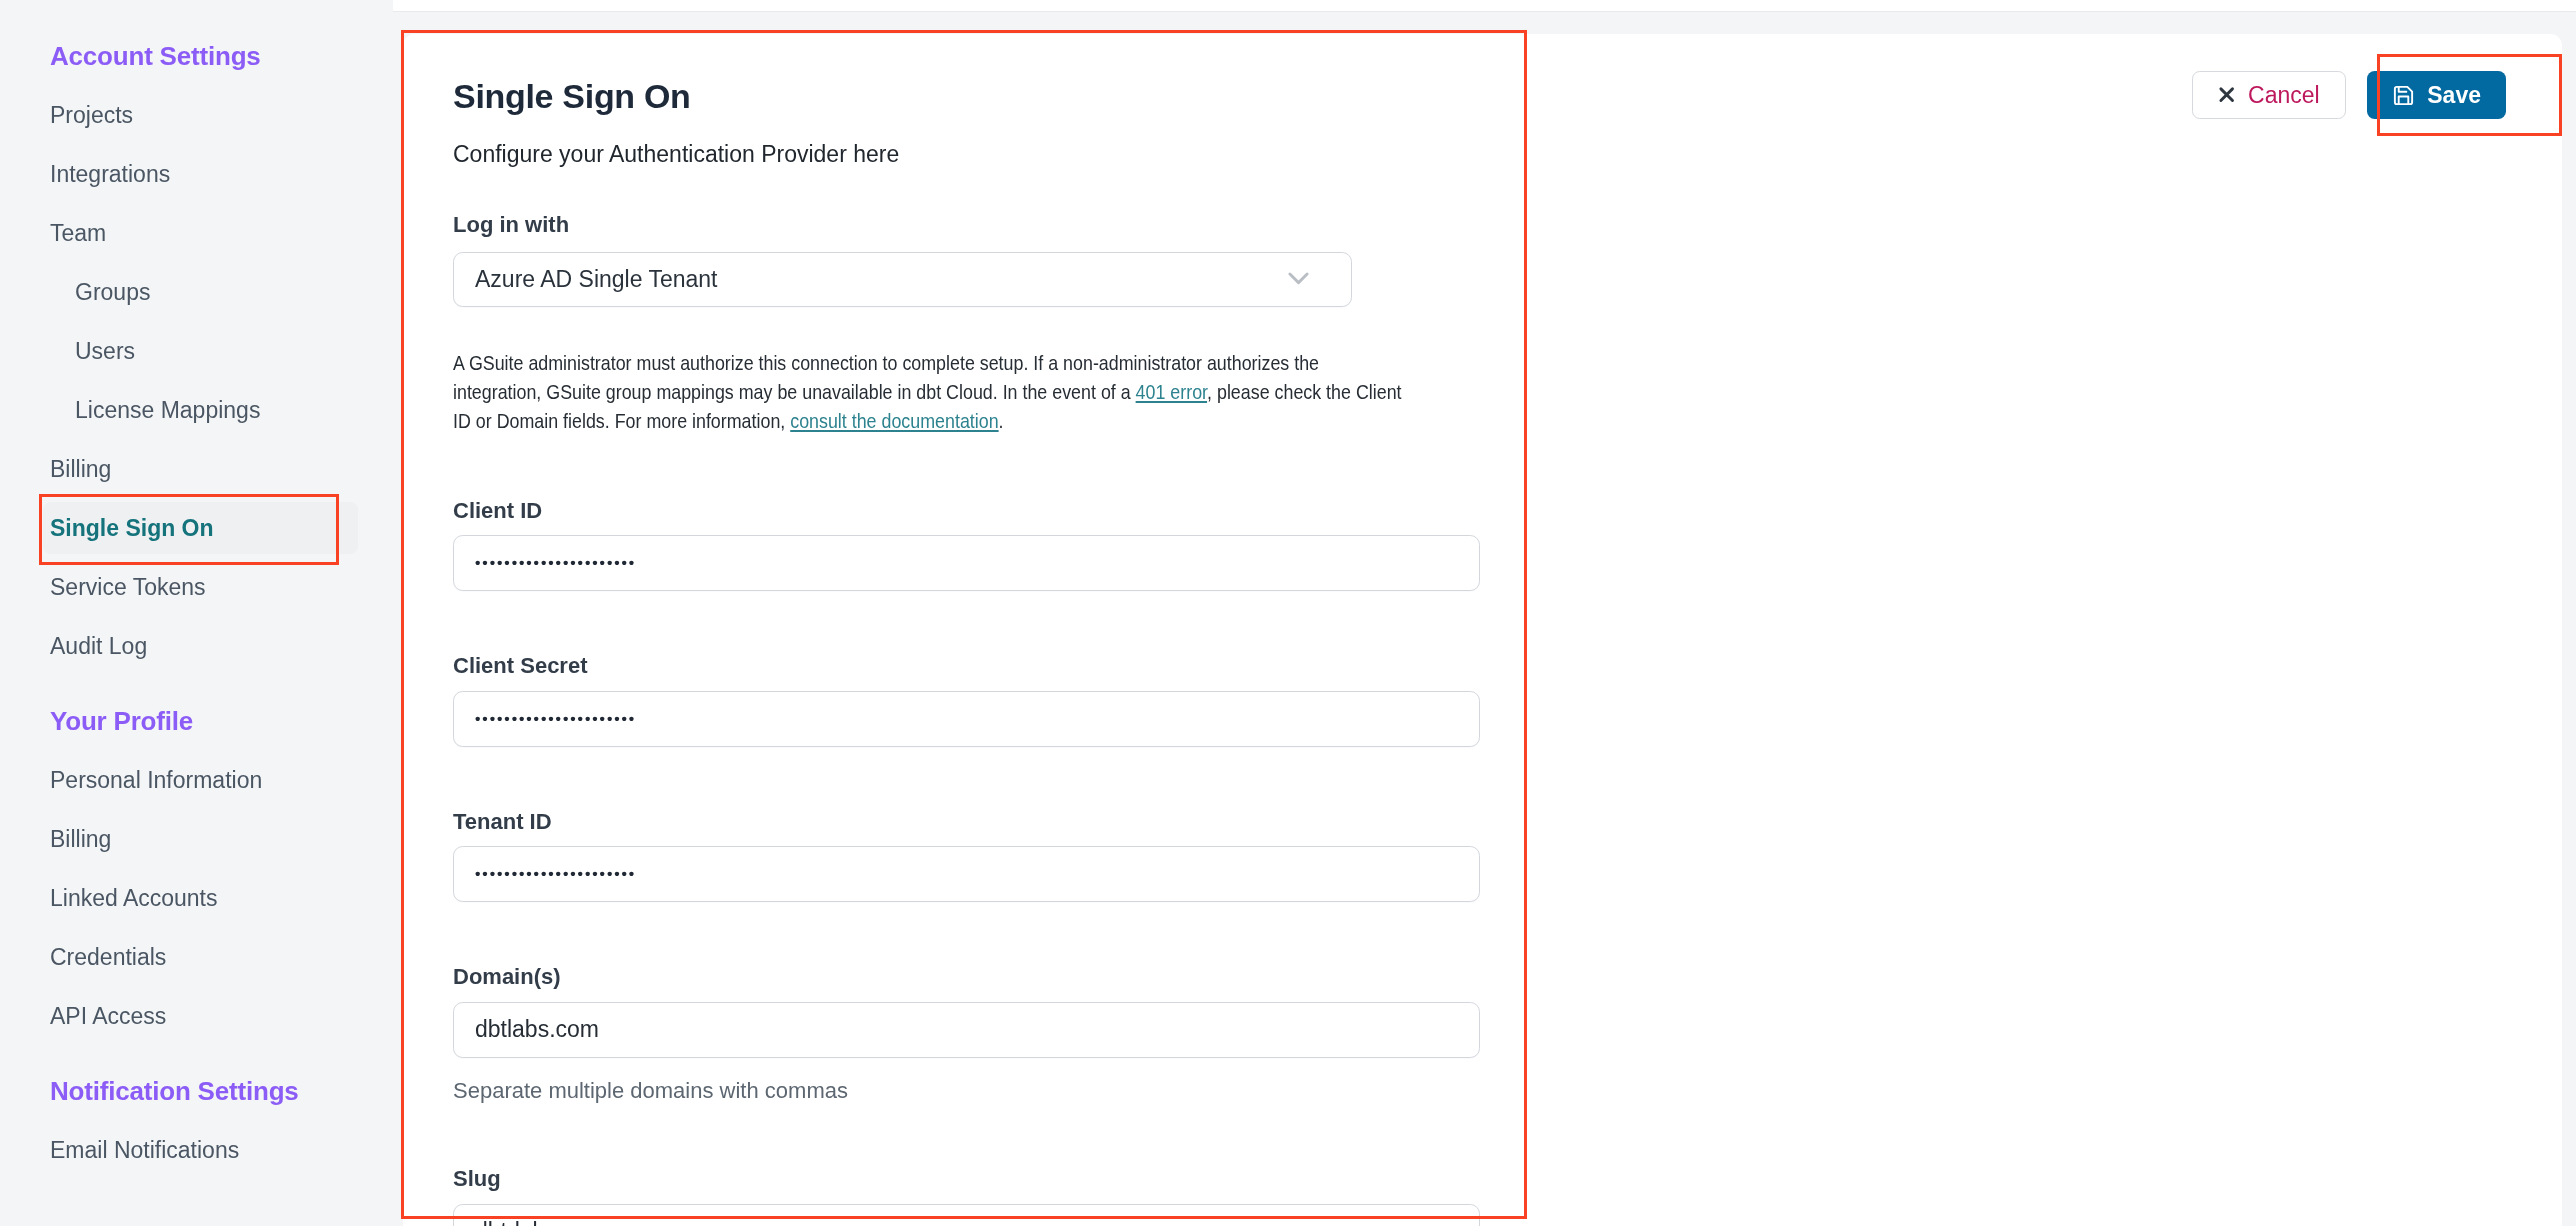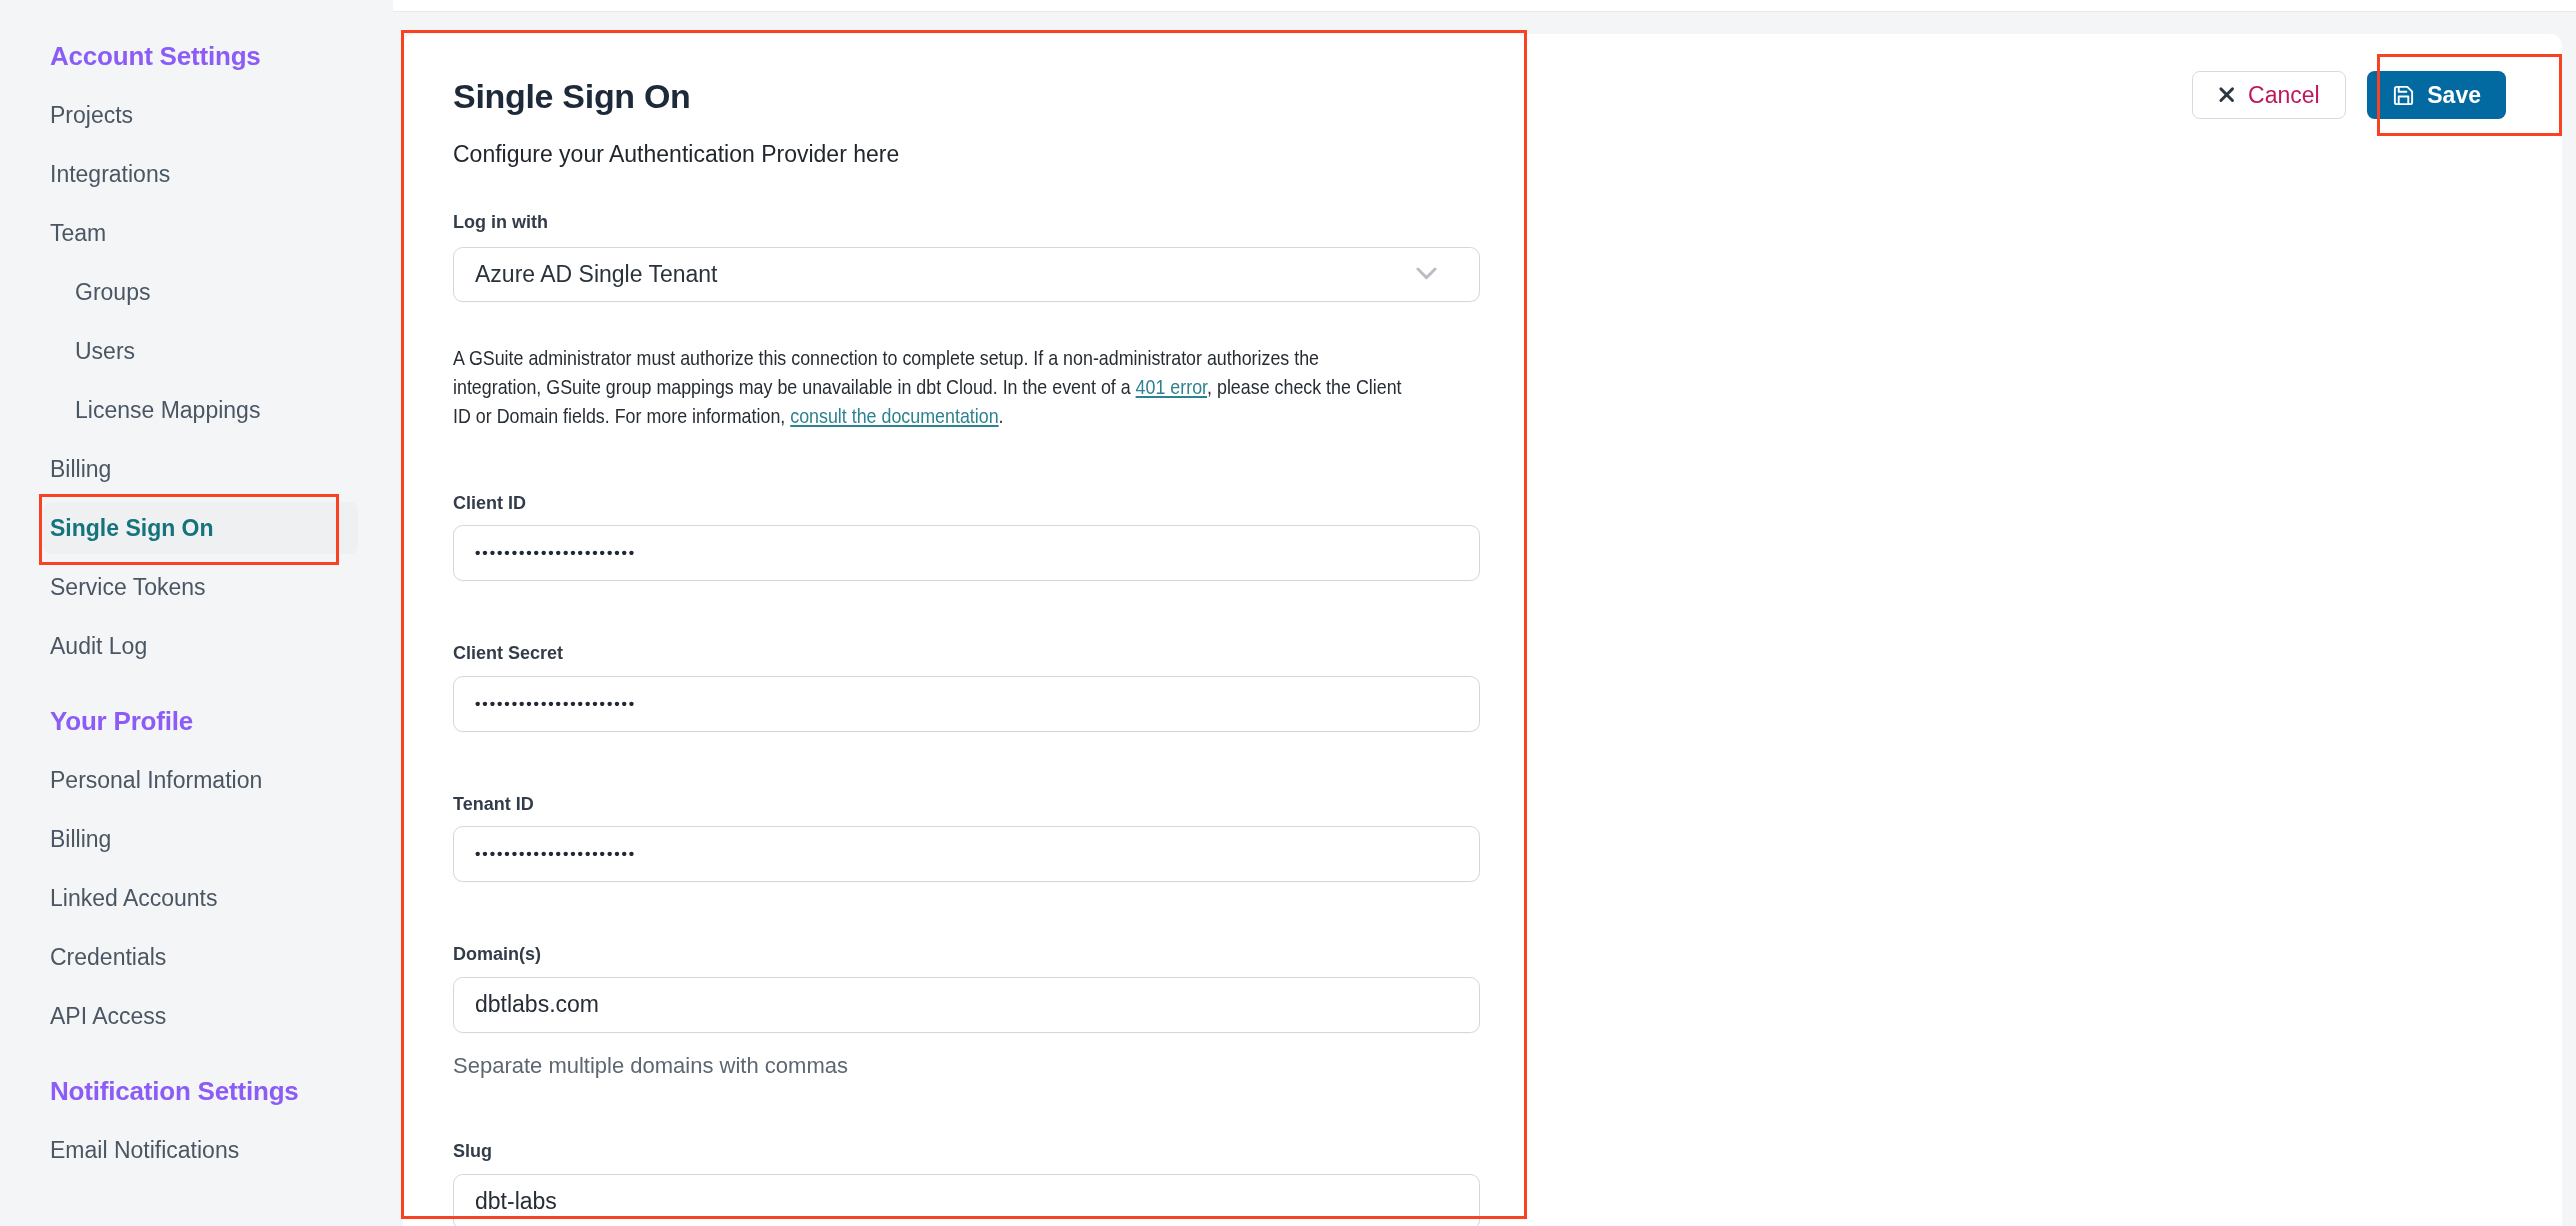--- a/index.html
+++ b/index.html
@@ -45,23 +45,23 @@
   
   .card {
     position:absolute; left:403px; top:34px; width:2159px; height:1192px;
     background:#ffffff; border-radius:11.6px 11.6px 0 0;
   }
   .content { padding:43px 0 0 50px; width:1104px; }
   .page-title { font-size:34px; font-weight:700; color:#1e2a3a; letter-spacing:-0.3px; }
   .subtitle { margin-top:25px; font-size:23px; color:#21272e; }
 
   .login-group { margin-top:44px; }
-  .field-label { display:block; font-size:18px; font-weight:700; color:#323d49; }
+  .field-label { display:block; font-size:22px; font-weight:700; color:#323d49; }
   .select {
-    margin-top:13.6px; width:1027px; height:55px;
+    margin-top:13.6px; width:899px; height:55px;
     border:1.5px solid #d3d7dc; border-radius:9.7px; background:#fff;
     display:flex; align-items:center; justify-content:space-between;
     padding:0 42px 0 21px; font-size:23px; color:#2a323b; cursor:pointer;
     box-shadow:0 1px 1px rgba(0,0,0,0.02);
   }
 
   .note {
     margin-top:42px; font-size:20.3px; line-height:29px; color:#272d34;
     transform:scaleX(0.88); transform-origin:left top; white-space:nowrap;
   }

